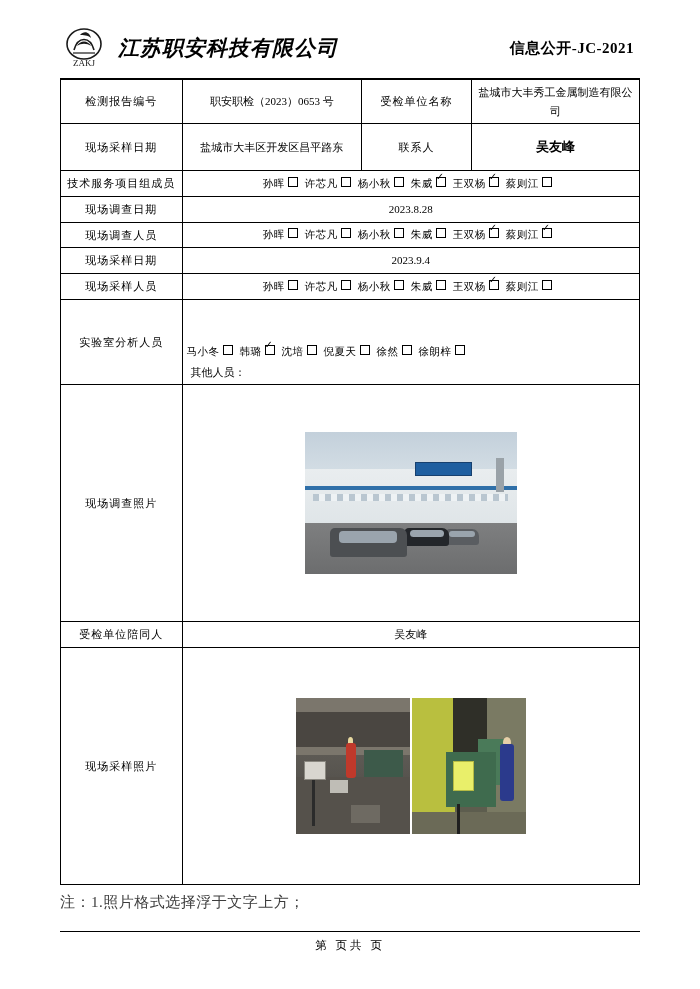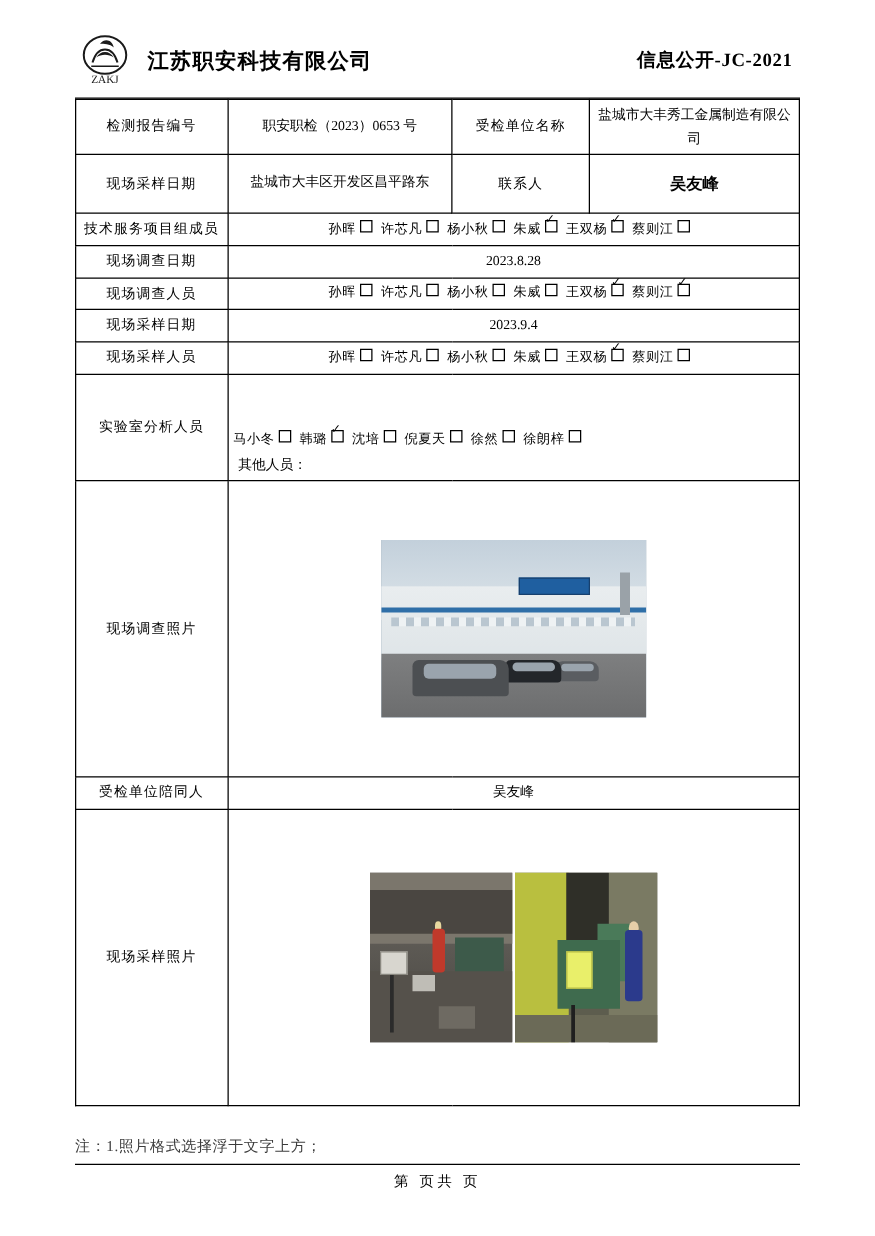--- a/index.html
+++ b/index.html
@@ -37,24 +37,25 @@
     gap: 10px;
   }
   .logo {
     width: 48px;
     height: 44px;
     position: relative;
     flex: none;
   }
   .logo svg { display: block; }
   .company-name {
-    font-size: 17px;
+    font-size: 21px;
     font-weight: bold;
     letter-spacing: 1px;
     font-family: "Liberation Serif", "DejaVu Serif", serif;
+    font-style: italic;
   }
   .doc-code {
     font-size: 15px;
     font-weight: bold;
     letter-spacing: 0.5px;
     padding-right: 6px;
   }
   .header-rule {
     border-bottom: 1.4px solid #000;
     margin-top: 2px;
@@ -79,21 +80,21 @@
   table.main td {
     border: 1px solid #000;
     padding: 3px 4px;
     vertical-align: middle;
     text-align: center;
     line-height: 1.7;
   }
   .lbl { letter-spacing: 1px; }
   .val-bold { font-weight: bold; font-size: 13px; }
   .cell-tall { height: 40px; }
-  .addr-cell { line-height: 1.9; font-family: Liberation Mono, monospace; }
+  .addr-cell { line-height: 1.9; }
 
   .members {
     letter-spacing: 0.5px;
     font-size: 10.5px;
     margin-top: 40px;
   }
   .members span.nm { margin-right: 2px; }
   .box {
     display: inline-block;
     width: 8px;
@@ -213,22 +214,22 @@
   .gm-mach { position:absolute; left:30%; top:40%; width:44%; height:40%; background:#3f6b4e; }
   .gm-mach2 { position:absolute; left:58%; top:30%; width:26%; height:34%; background:#4a7a59; }
   .gm-box { position:absolute; left:36%; top:46%; width:17%; height:21%; background:#e9ef6a; border:1px solid #b5bb44;}
   .gm-person { position:absolute; right:10%; top:34%; width:13%; height:42%; background:#2b3a8c; border-radius:3px;}
   .gm-person-h { position:absolute; right:13%; top:29%; width:7%; height:8%; background:#e6cfa8; border-radius:50%;}
   .gm-floor { position:absolute; left:0; bottom:0; width:100%; height:16%; background:#6b6a57; }
   .gm-tripod { position:absolute; left:40%; bottom:0; width:2.5%; height:22%; background:#1f1f1f;}
 
   
   .footnote {
-    font-size: 12px;
-    margin-top: 24px;
+    font-size: 15px;
+    margin-top: 8px;
     letter-spacing: 0.5px;
     color: #3c3c3c;
   }
 
   
   .footer {
     position: absolute;
     left: 60px;
     right: 60px;
     bottom: 36px;

